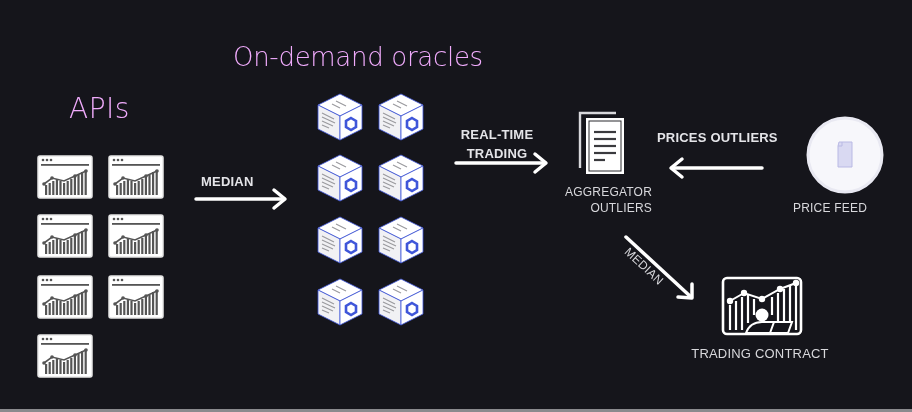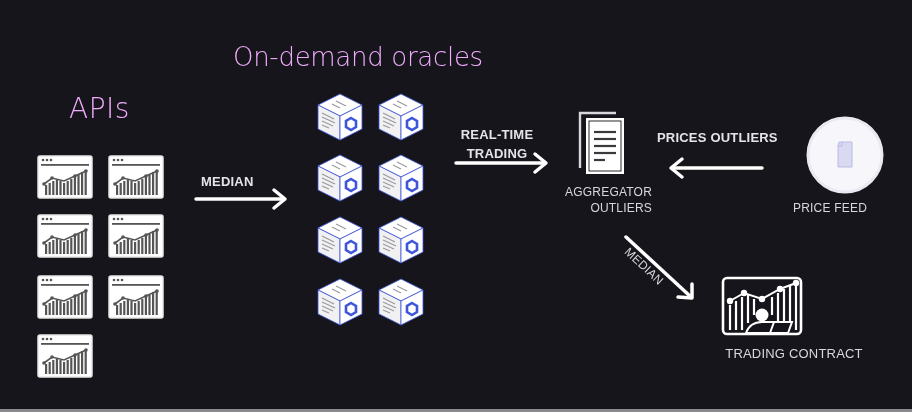--- a/index.html
+++ b/index.html
@@ -415,15 +415,15 @@
     <circle cx="10" cy="26" r="3.2"></circle>
       <circle cx="24" cy="18" r="3.2"></circle>
       <circle cx="42" cy="24" r="3.2"></circle>
       <circle cx="60" cy="14" r="3.2"></circle>
       <circle cx="76" cy="8" r="3.2"></circle>
     <circle cx="42" cy="40" r="6.5"></circle>
   </g>
   <path d="M26,58 Q30,47 42,47 L54,47 L50,58 Z" fill="#15151b" stroke="#ffffff" stroke-width="2"></path>
   <path d="M52,47 L72,47 L68,58 L50,58" fill="none" stroke="#ffffff" stroke-width="2"></path>
 </svg>
-<div class="lbl lbl-small" style="left:716px; top:346px; width:156px; font-size:13px;">TRADING CONTRACT</div>
+<div class="lbl lbl-small" style="left:682px; top:346px; width:156px; font-size:13px;">TRADING CONTRACT</div>
 
 <div class="bottom-bar"></div>
 
 </body></html>

